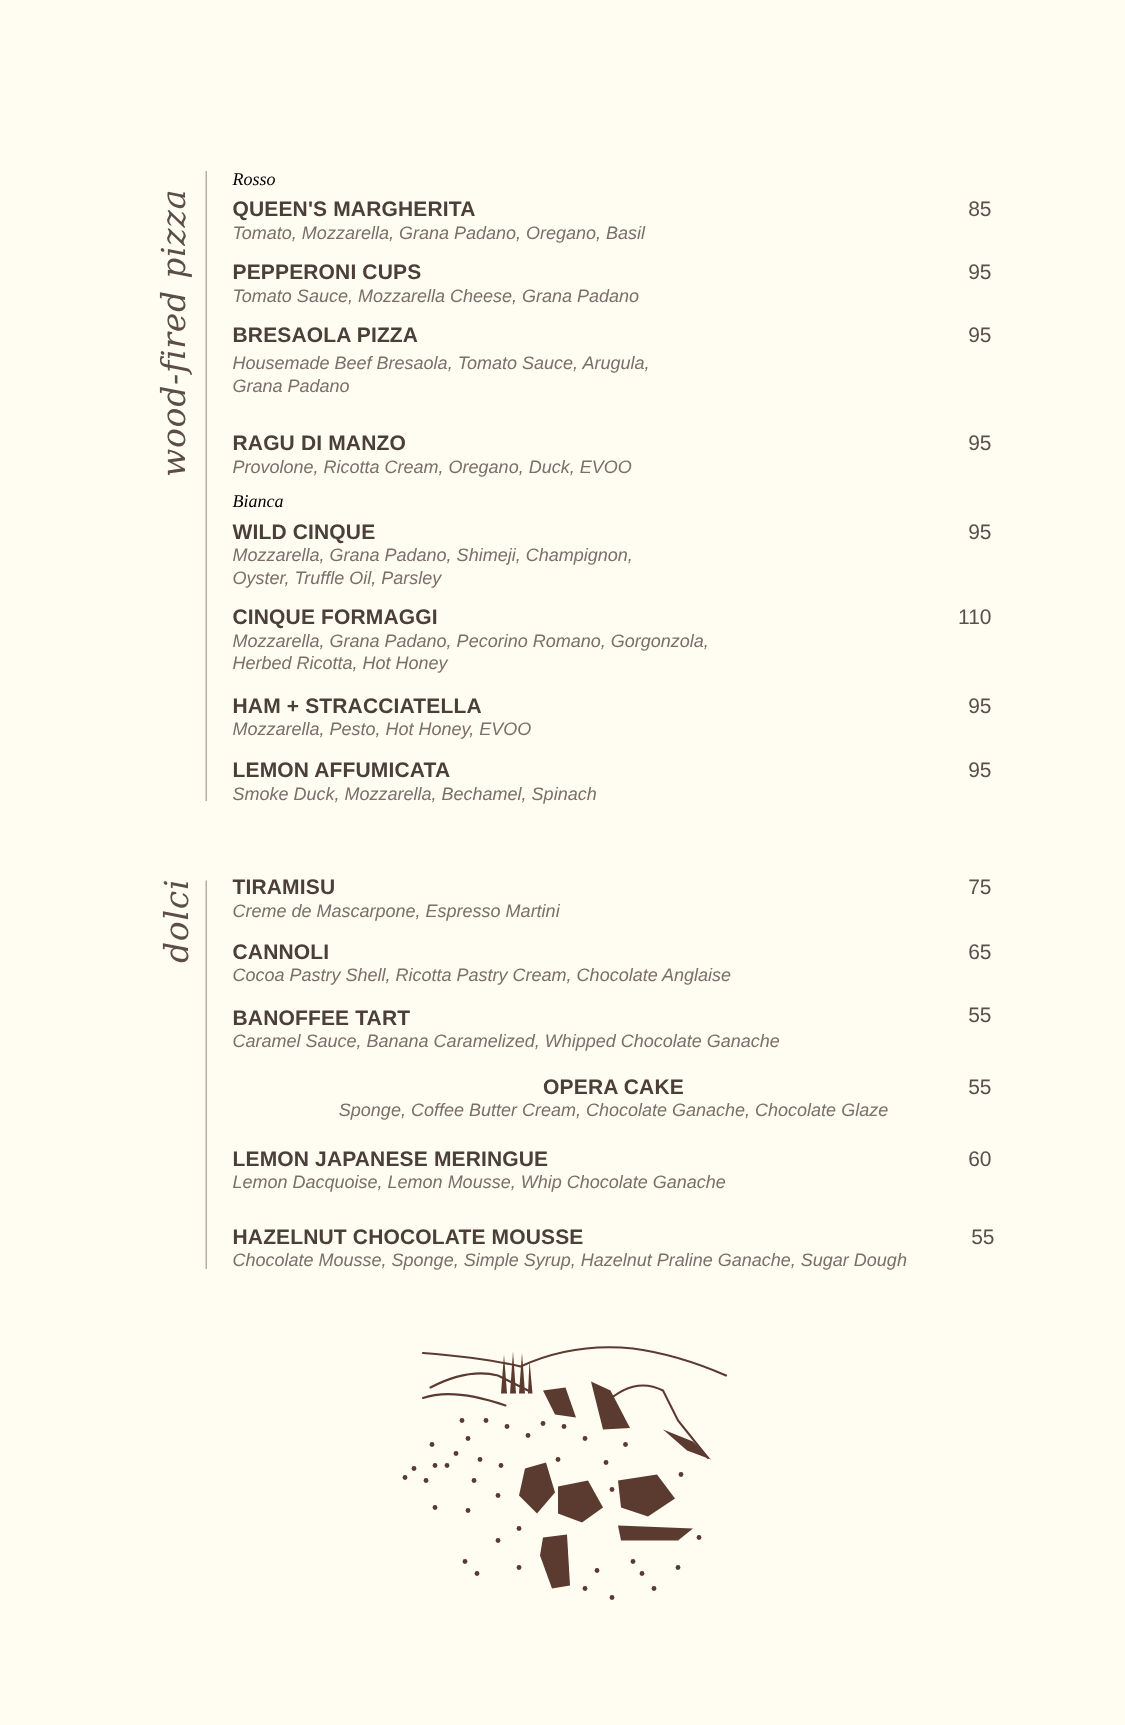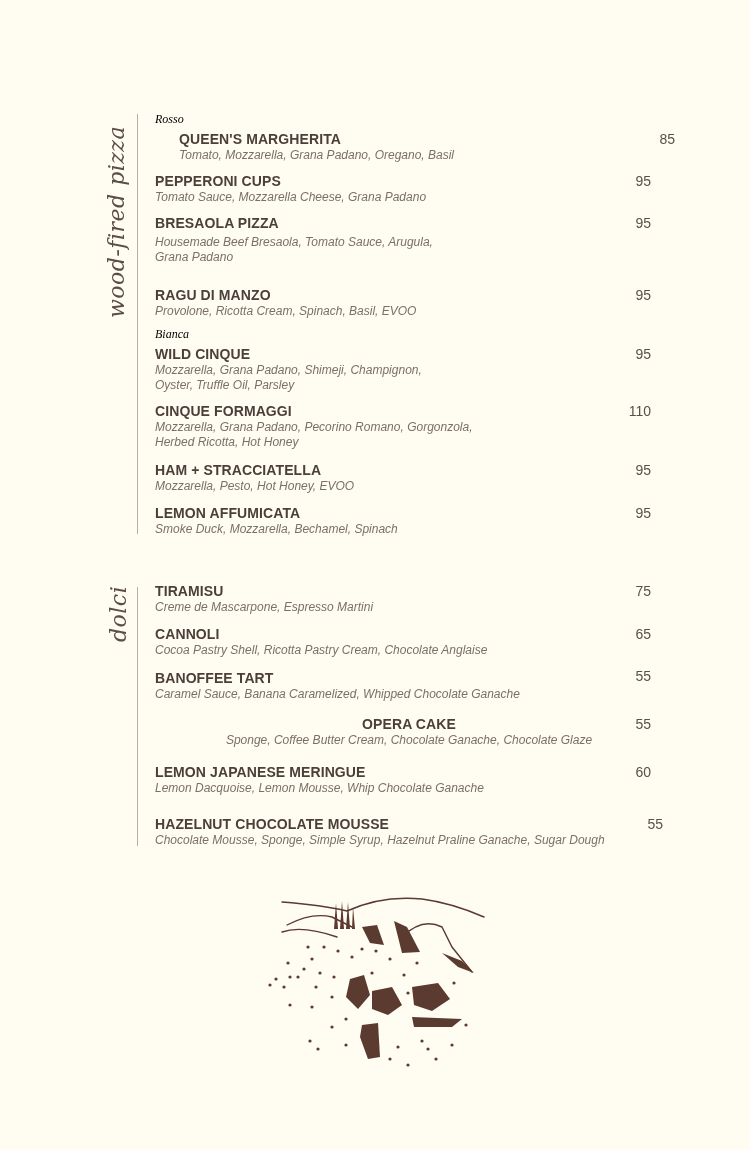--- a/index.html
+++ b/index.html
@@ -39,55 +39,55 @@
       line-height: 17px;
     }
     .item-desc {
       font-style: italic;
       font-size: 12px;
       color: #7a7069;
       line-height: 15px;
       white-space: pre-line;
     }
     .item-price {
-      position: absolute; right: 12px; top: 0;
+      position: absolute; right: 2px; top: 0;
       font-size: 14px;
       color: #5a504a;
       line-height: 17px;
     }
     .illustration { position: absolute; left: 262px; top: 887px; width: 228px; height: 182px; }
   </style>
 </head>
 <body>
 
 <div>
   <div class="side-label" style="left:104px; top:318px;">wood-fired pizza</div>
   <div class="vline" style="top:114px; height:420px;"></div>
 
   <div class="subhead" style="top:112px;">Rosso</div>
 
-  <div class="item" style="top:131px;margin-left:24px;">
+  <div class="item" style="top:131px;">
     <div class="item-name">QUEEN'S MARGHERITA</div>
     <div class="item-desc">Tomato, Mozzarella, Grana Padano, Oregano, Basil</div>
     <div class="item-price">85</div>
   </div>
   <div class="item" style="top:173px;">
     <div class="item-name">PEPPERONI CUPS</div>
     <div class="item-desc">Tomato Sauce, Mozzarella Cheese, Grana Padano</div>
     <div class="item-price">95</div>
   </div>
   <div class="item" style="top:215px;">
     <div class="item-name" style="margin-bottom:3px;">BRESAOLA PIZZA</div>
     <div class="item-desc">Housemade Beef Bresaola, Tomato Sauce, Arugula,
 Grana Padano</div>
     <div class="item-price">95</div>
   </div>
   <div class="item" style="top:275px;margin-top:12px;">
     <div class="item-name">RAGU DI MANZO</div>
-    <div class="item-desc">Provolone, Ricotta Cream, Spinach, Basil, EVOO</div>
+    <div class="item-desc">Provolone, Ricotta Cream, Oregano, Duck, EVOO</div>
     <div class="item-price">95</div>
   </div>
 
   <div class="subhead" style="top:327px;">Bianca</div>
 
   <div class="item" style="top:346px;">
     <div class="item-name">WILD CINQUE</div>
     <div class="item-desc">Mozzarella, Grana Padano, Shimeji, Champignon,
 Oyster, Truffle Oil, Parsley</div>
     <div class="item-price">95</div>

